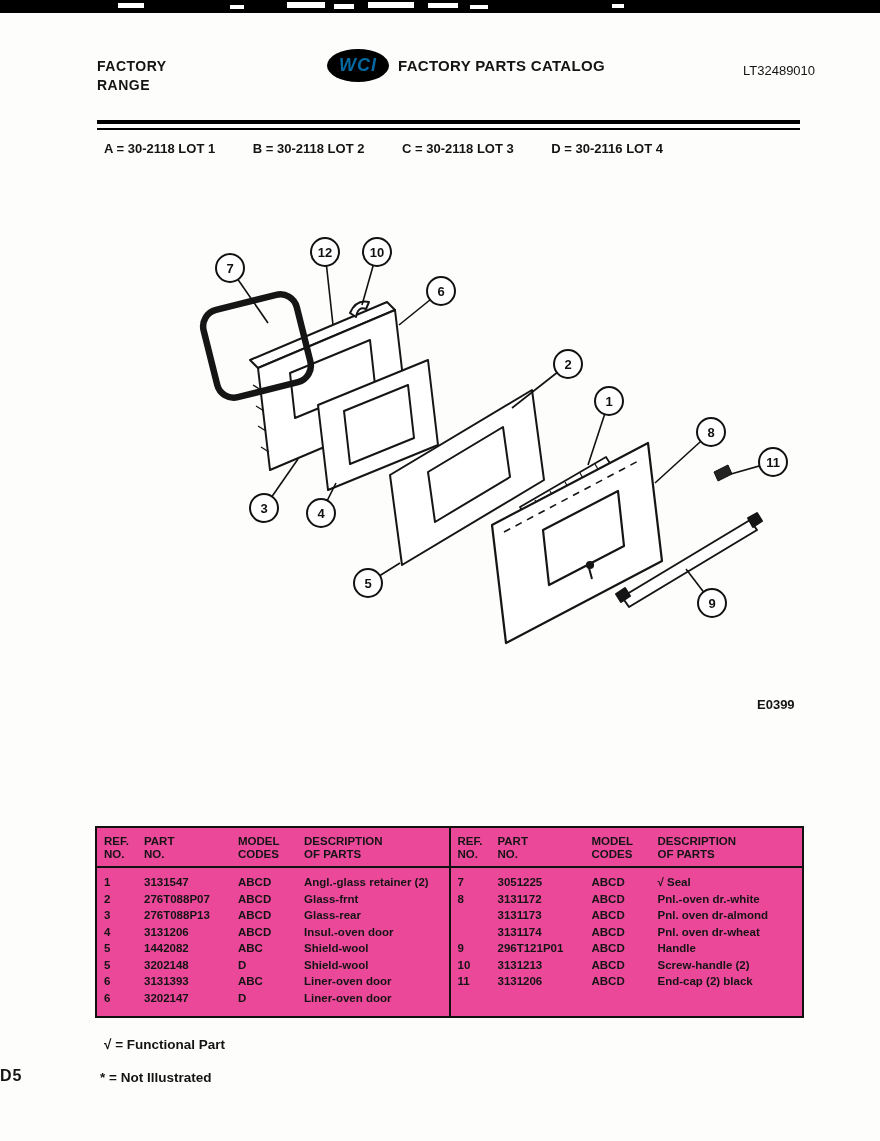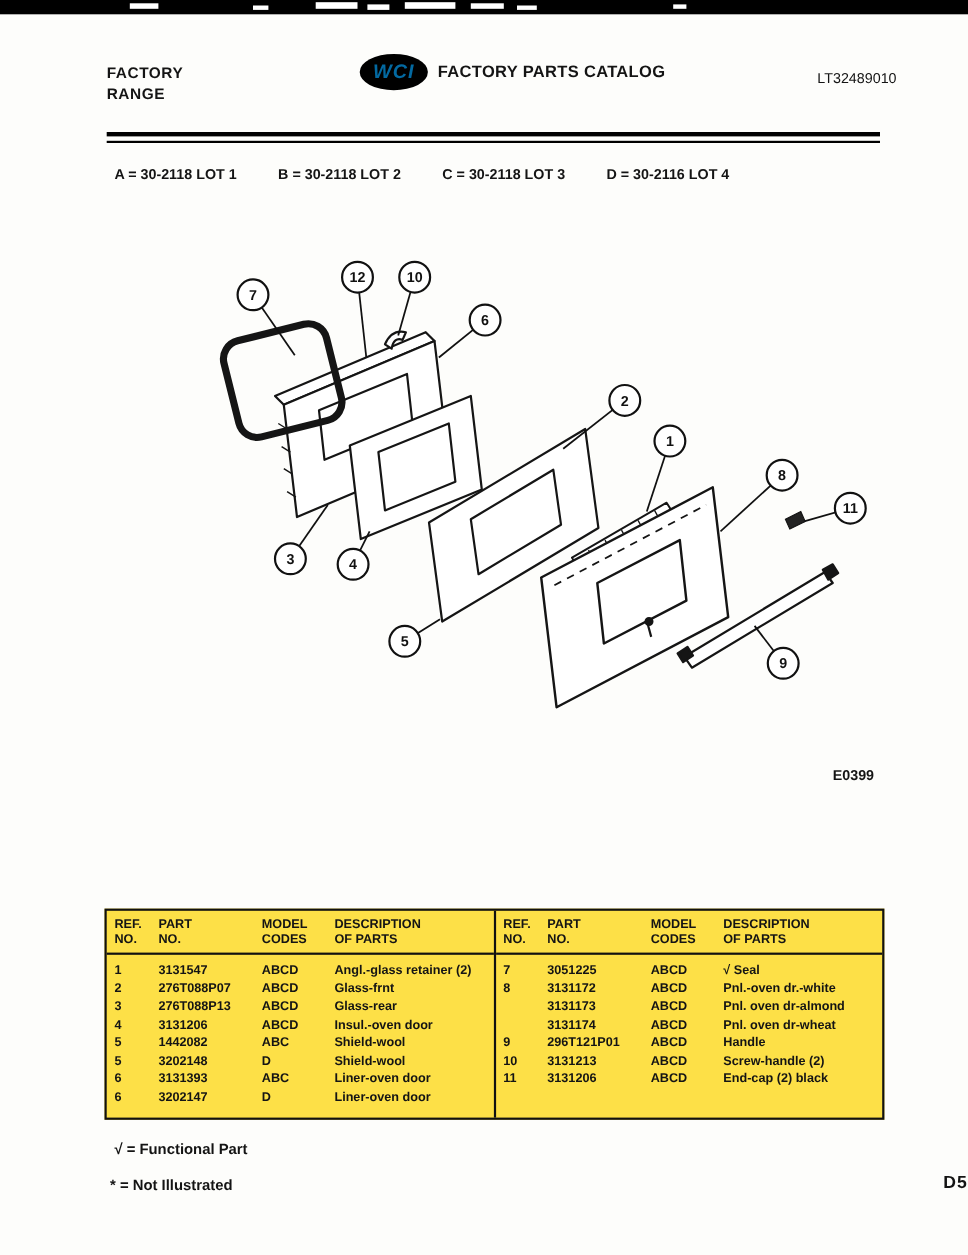--- a/index.html
+++ b/index.html
@@ -24,39 +24,39 @@
   .logo-row{position:absolute;left:327px;top:49px;display:flex;align-items:center;}
   .wci-oval{width:62px;height:33px;background:#000;border-radius:50%;color:#0369a1;
     display:flex;align-items:center;justify-content:center;
     font-style:italic;font-weight:700;font-size:18px;letter-spacing:1px;}
   .catalog-title{margin-left:9px;font-size:15px;font-weight:700;letter-spacing:.3px;}
   .doc-number{position:absolute;left:723px;top:63px;font-size:13px;font-weight:400;padding-left:20px;}
 
   .double-rule{position:absolute;left:97px;top:120px;width:703px;height:4px;
     border-top:4px solid #000;border-bottom:2px solid #000;}
 
-  .lot-line{position:absolute;left:104px;top:151px;font-size:13px;font-weight:700;white-space:nowrap;}
+  .lot-line{position:absolute;left:104px;top:141px;font-size:13px;font-weight:700;white-space:nowrap;}
   .lot-line span{margin-right:34px;}
 
   .diagram-svg{position:absolute;left:0;top:225px;}
   .callout-num{font:700 13px "Liberation Sans",sans-serif;fill:#111;}
   .figure-code{position:absolute;left:741px;top:697px;font-size:13px;font-weight:700;padding-left:16px;}
 
-  .parts-table{position:absolute;left:95px;top:826px;width:705px;display:flex;border:2px solid #111;background:#fde047;}
+  .parts-table{position:absolute;left:95px;top:826px;width:705px;display:flex;border:2px solid #111;background:#ec4899;}
   .half{flex:1;min-width:0;}
   .half.right{border-left:2px solid #111;}
   .thead,.tbody{display:grid;grid-template-columns:40px 94px 66px 1fr;}
   .thead{padding:7px 0 5px;border-bottom:2px solid #111;}
   .th{font-size:11.5px;font-weight:700;line-height:13px;padding-left:7px;}
   .tbody{padding:6px 0 10px;}
   .td{font-size:11.5px;font-weight:700;line-height:16.5px;padding-left:7px;white-space:nowrap;}
 
   .footnote-1{position:absolute;left:104px;top:1037px;font-size:13.5px;font-weight:700;}
   .footnote-2{position:absolute;left:100px;top:1070px;font-size:13.5px;font-weight:700;}
-  .page-number{position:absolute;left:0;top:1067px;width:880px;text-align:right;
+  .page-number{position:absolute;left:0;top:1067px;width:880px;text-align:left;
     font-size:16px;font-weight:700;letter-spacing:1px;}
 </style>
 </head>
 <body>
 
 <div class="scan-bar">
   <span class="speck s1"></span>
   <span class="speck s2"></span>
   <span class="speck s3"></span>
   <span class="speck s4"></span>

